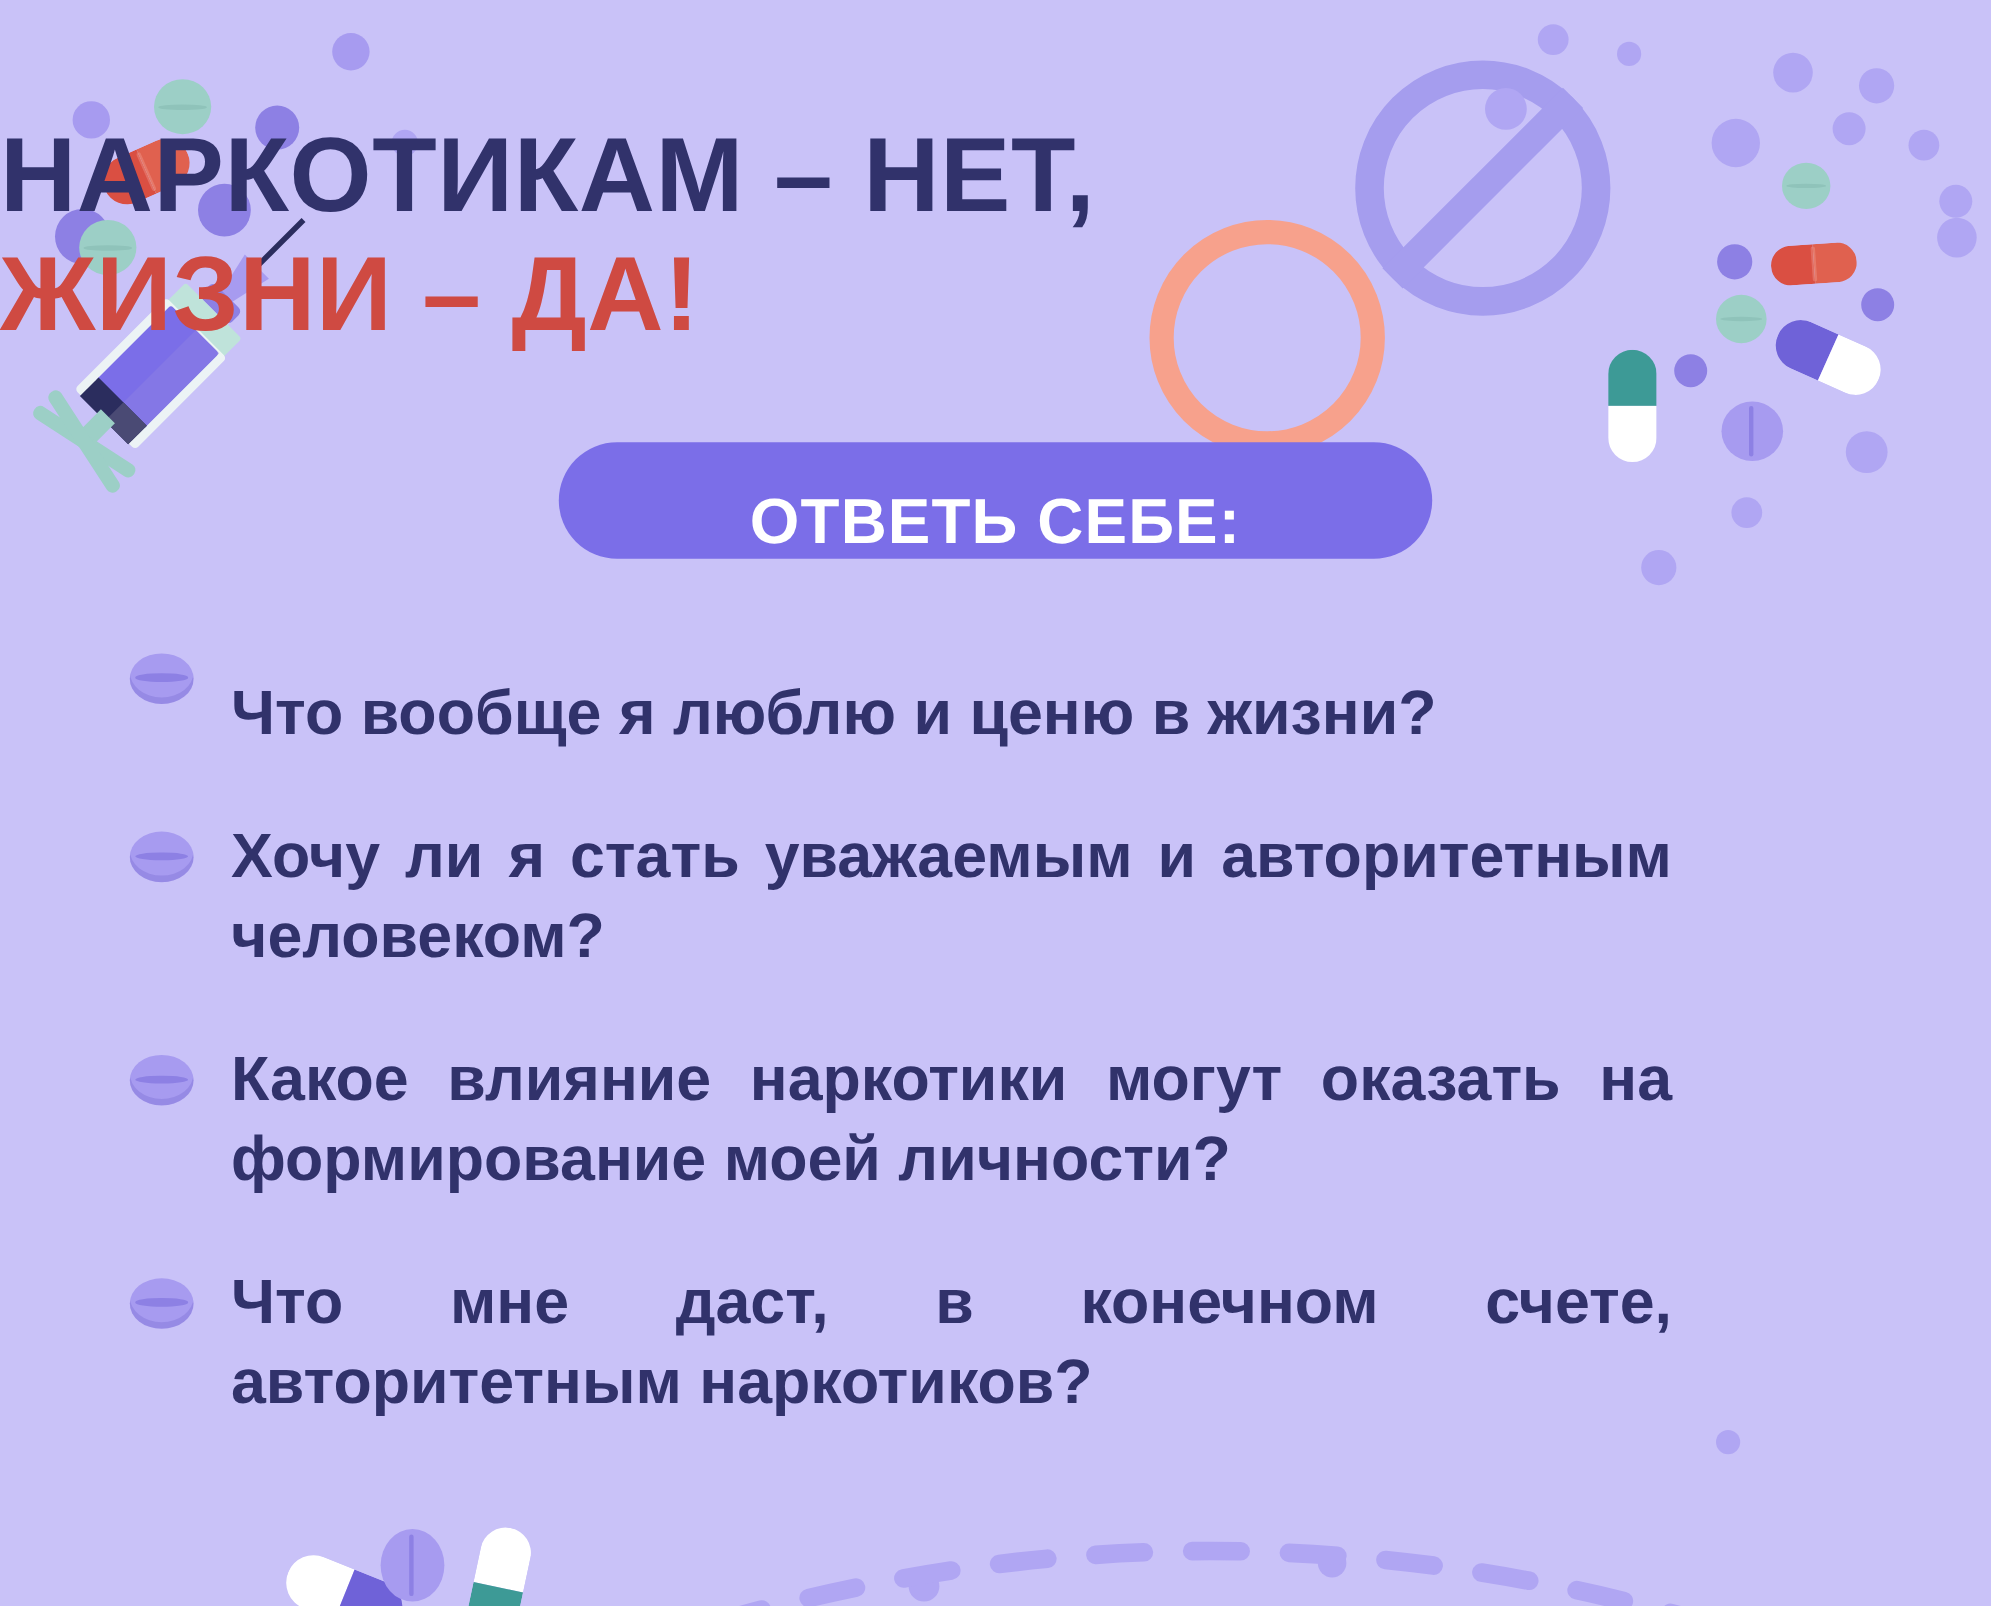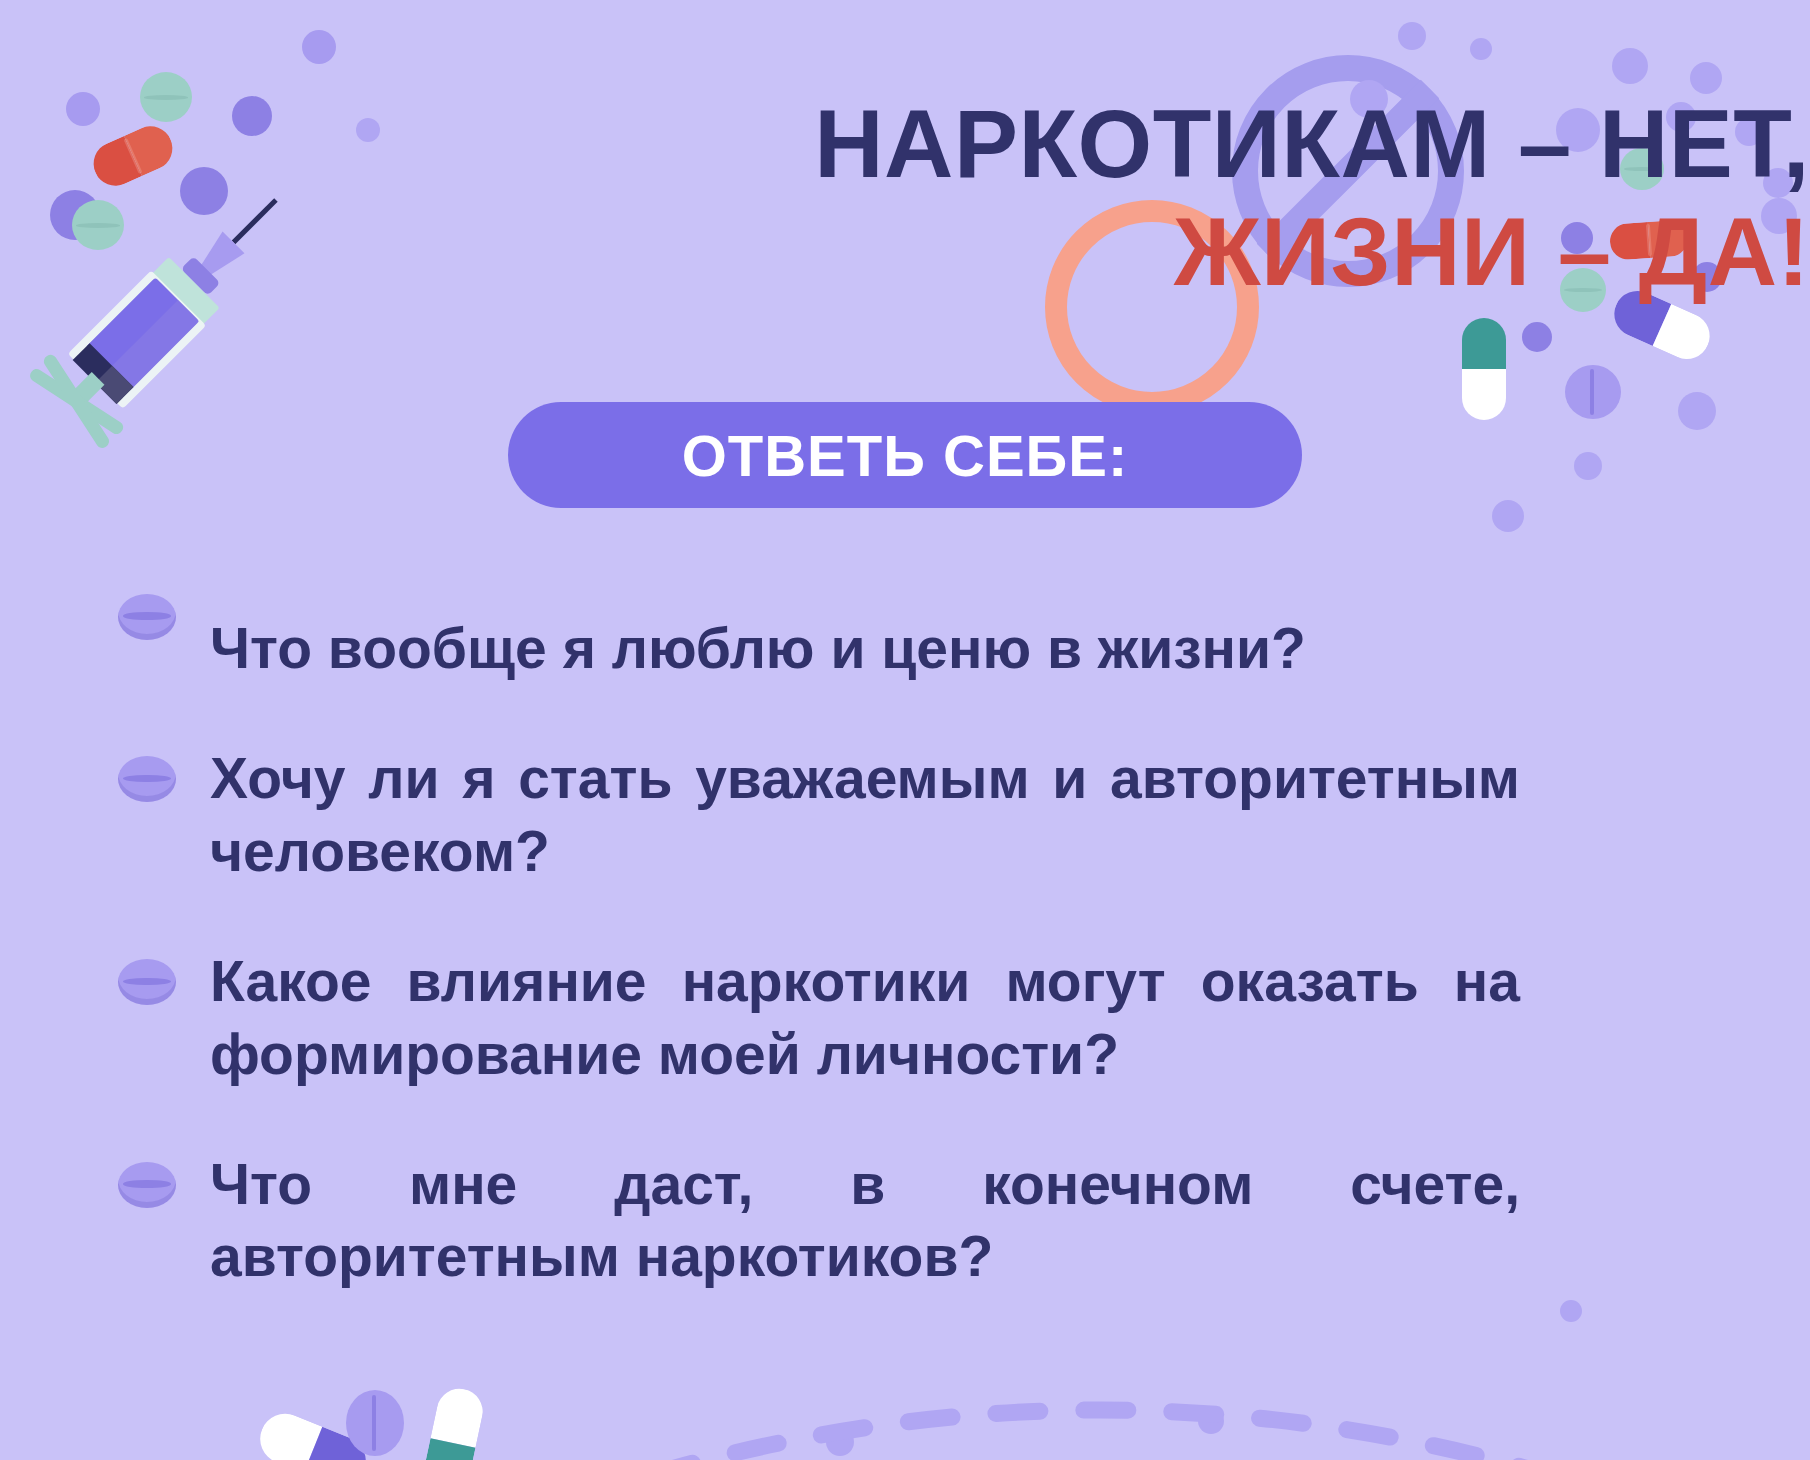--- a/index.html
+++ b/index.html
@@ -37,35 +37,35 @@
 
   
   .syringe{position:absolute;left:28px;top:150px;width:300px;height:300px;}
 
   
   .arc{position:absolute;}
 
   
   .content{position:absolute;inset:0;}
 
-  .title-block{position:absolute;left:0;right:0;top:96px;text-align:right;}
+  .title-block{position:absolute;left:0;right:0;top:112px;text-align:left;}
   .title-line{
     font-weight:bold;
     letter-spacing:.5px;
     line-height:1.0;
     white-space:nowrap;
   }
   .title-1{font-size:96px;color:#31326b;}
   .title-2{font-size:96px;color:#cf4a42;margin-top:12px;}
 
   .cta{
     position:absolute;left:50%;transform:translateX(-50%);
     top:402px;width:794px;height:106px;
     background:#7b6ee8;border-radius:56px;
-    display:flex;align-items:center;justify-content:center;
+    display:flex;align-items:flex-end;justify-content:center;
   }
   .cta-label{
     color:#ffffff;font-weight:bold;font-size:58px;letter-spacing:1px;
   }
 
   .qlist{position:absolute;left:118px;top:580px;right:90px;}
   .qitem{display:flex;align-items:flex-start;margin-bottom:58px;}
   .qbullet{
     flex:0 0 auto;width:58px;height:46px;margin-top:14px;margin-right:34px;
     border-radius:50%;background:#a79bf0;position:relative;

